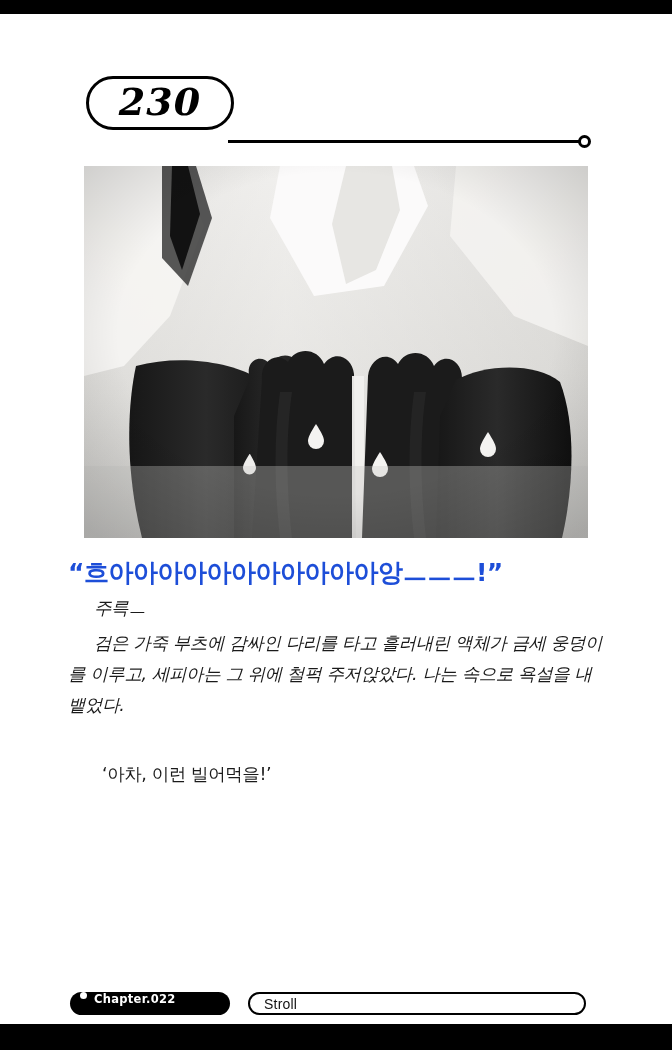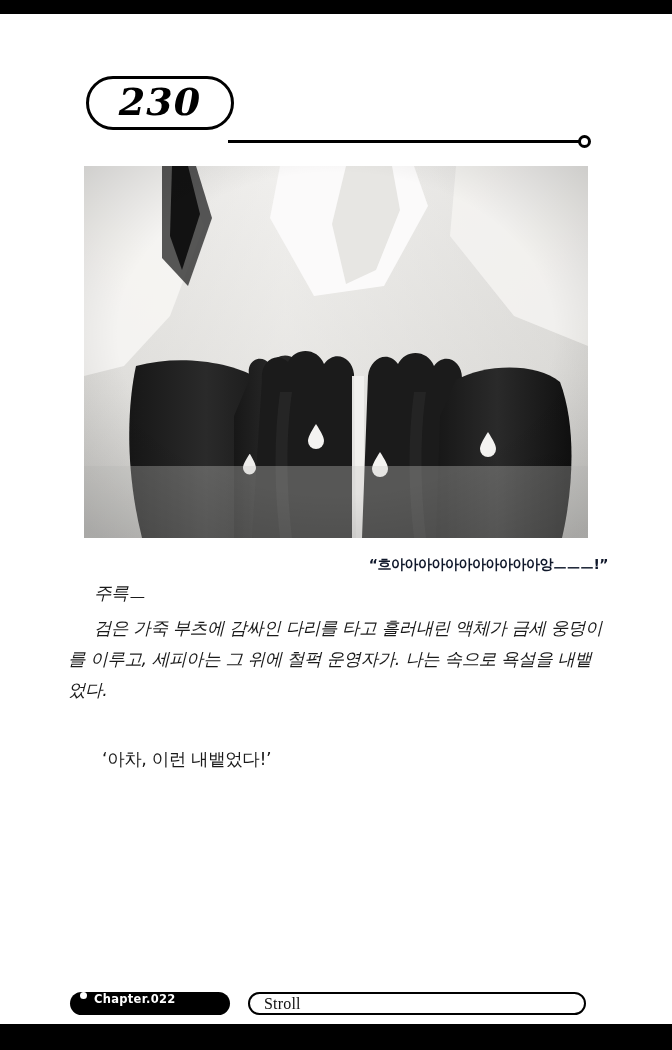--- a/index.html
+++ b/index.html
@@ -102,25 +102,25 @@
   .illo-svg { display: block; width: 504px; height: 372px; }
 
   
   .body-col {
     position: absolute;
     left: 68px;
     top: 534px;
     width: 540px;
   }
   .shout-line {
-    text-align: right;
+    text-align: left;
     font-family: "DejaVu Sans", sans-serif;
     font-weight: bold;
-    font-size: 14px;
-    color: #0f172a;
+    font-size: 25px;
+    color: #1d4ed8;
     letter-spacing: -0.5px;
     margin: 8px 0 0 0;
   }
   .para {
     font-family: "DejaVu Sans", sans-serif;
     font-size: 17.5px;
     line-height: 31px;
     color: #1a1a1a;
     margin: 0;
     text-indent: 26px;
@@ -166,22 +166,22 @@
     height: 23px;
     border: 2px solid #000;
     border-radius: 11.5px;
     box-sizing: border-box;
     display: flex;
     align-items: center;
     padding-left: 14px;
     background: #fff;
   }
   .footer-title-text {
-    font-family: Liberation Serif, serif;
-    font-size: 16px;
+    font-family: Liberation Sans, sans-serif;
+    font-size: 14px;
     color: #111;
     letter-spacing: 0.2px;
   }
 </style>
 </head>
 <body>
 
 <div class="page-frame-top"></div>
 
 <div class="page-sheet">
@@ -268,22 +268,22 @@
       <path d="M166,288 C170,295 172,299 172,302 a6.5,6.5 0 0 1 -13,0 c0,-3 2,-7 6.5,-14 Z" fill="#eeedeb"></path>
 
       <rect x="0" y="300" width="504" height="72" fill="#c9c8c5" opacity="0.35"></rect>
       <rect x="0" y="0" width="504" height="372" fill="url(#vign)"></rect>
     </svg>
   </div>
 
   <div class="body-col">
     <p class="shout-line">“흐아아아아아아아아아아아앙ㅡㅡㅡ!”</p>
     <p class="para tight">주륵ㅡ</p>
-    <p class="para tight">검은 가죽 부츠에 감싸인 다리를 타고 흘러내린 액체가 금세 웅덩이를 이루고, 세피아는 그 위에 철퍽 운영자가. 나는 속으로 욕설을 내뱉었다.</p>
-    <p class="para quote">‘아차, 이런 내뱉었다!’</p>
+    <p class="para tight">검은 가죽 부츠에 감싸인 다리를 타고 흘러내린 액체가 금세 웅덩이를 이루고, 세피아는 그 위에 철퍽 주저앉았다. 나는 속으로 욕설을 내뱉었다.</p>
+    <p class="para quote">‘아차, 이런 빌어먹을!’</p>
   </div>
 
   <div class="footer-chapter">
     <span class="footer-chapter-dot"></span>
     <span class="footer-chapter-text">Chapter.022</span>
   </div>
 
   <div class="footer-title">
     <span class="footer-title-text">Stroll</span>
   </div>

